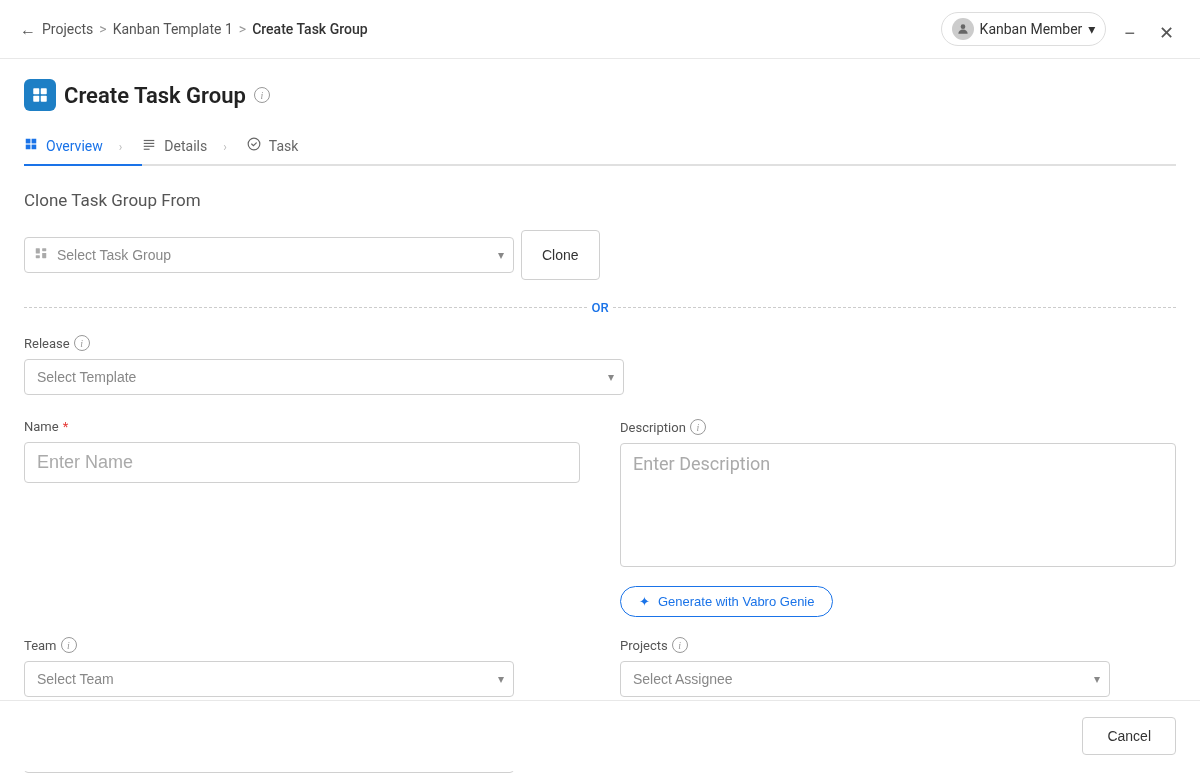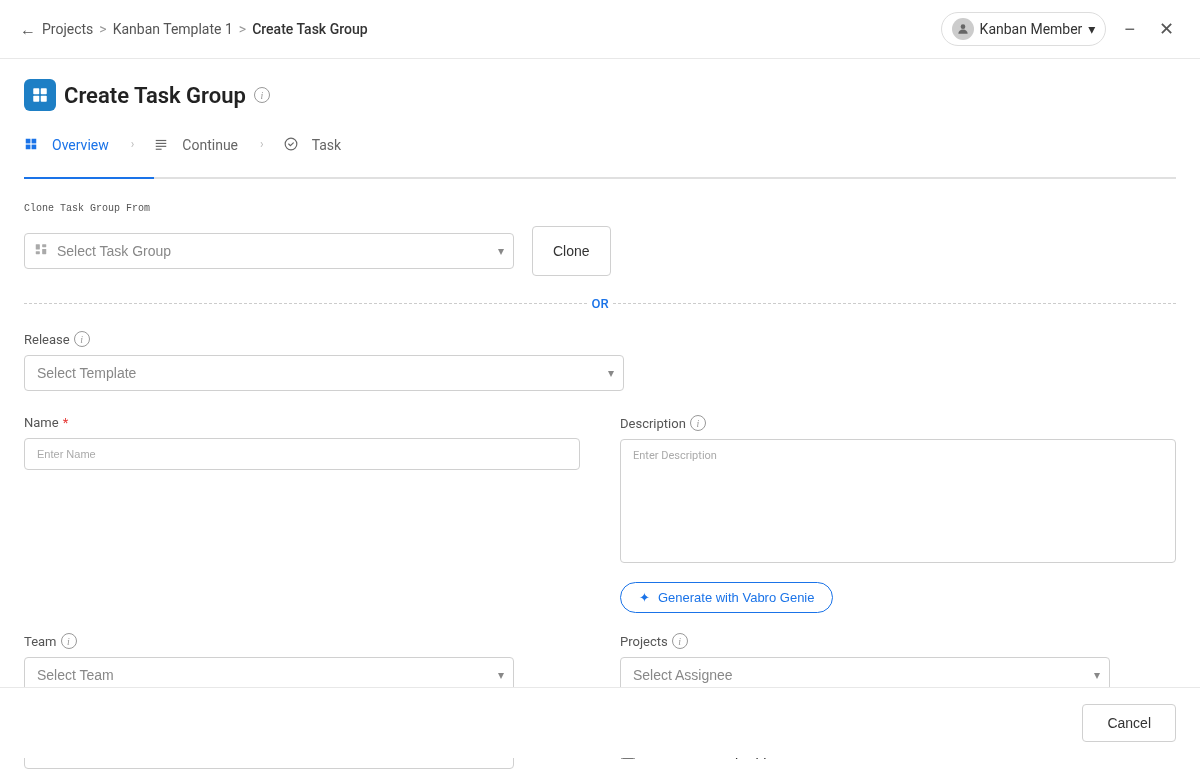--- a/index.html
+++ b/index.html
@@ -40,21 +40,21 @@
     }
     .breadcrumb .separator {
       color: #999;
     }
     .breadcrumb .current {
       color: #333;
       font-weight: 500;
     }
     .topbar-right {
       display: flex;
-      align-items: center;
+      align-items: flex-end;
       gap: 12px;
     }
     .user-badge {
       display: flex;
       align-items: center;
       gap: 6px;
       border: 1px solid #ddd;
       border-radius: 20px;
       padding: 5px 10px;
       cursor: pointer;
@@ -122,23 +122,23 @@
     
     .tabs {
       display: flex;
       align-items: center;
       gap: 0;
       border-bottom: 2px solid #e0e0e0;
       margin-bottom: 24px;
     }
     .tab {
       display: flex;
-      align-items: flex-start;
-      gap: 14px;
-      padding: 10px 20px 23px 0;
+      align-items: flex-end;
+      gap: 8px;
+      padding: 10px 20px 10px 0;
       cursor: pointer;
       font-size: 14px;
       color: #666;
       border-bottom: 2px solid transparent;
       margin-bottom: -2px;
       position: relative;
     }
     .tab.active {
       color: #1a73e8;
       border-bottom: 2px solid #1a73e8;
@@ -147,29 +147,28 @@
       color: #bbb;
       font-size: 12px;
       margin-left: 8px;
     }
 
     
     .clone-section {
       margin-bottom: 20px;
     }
     .section-label {
-      font-size: 10px;
+      font-size: 17px;
       color: #555;
-      margin-bottom: 12px;
-      font-family: Liberation Mono, monospace;
+      margin-bottom: 20px;
     }
     .clone-row {
       display: flex;
       align-items: center;
-      gap: 18px;
+      gap: 7px;
     }
     .select-wrapper {
       position: relative;
       flex: 1;
       max-width: 490px;
     }
     .select-field {
       width: 100%;
       border: 1px solid #d0d0d0;
       border-radius: 4px;
@@ -254,21 +253,21 @@
       display: flex;
       flex-direction: column;
       gap: 16px;
     }
 
     .input-field {
       width: 100%;
       border: 1px solid #d0d0d0;
       border-radius: 4px;
       padding: 9px 12px;
-      font-size: 11px;
+      font-size: 18px;
       color: #333;
     }
     .input-field::placeholder { color: #aaa; }
 
     textarea.input-field {
       resize: none;
       height: 124px;
       font-family: inherit;
     }
 
@@ -318,21 +317,21 @@
 
     
     .bottom-bar {
       display: flex;
       justify-content: flex-end;
       align-items: center;
       gap: 12px;
       padding: 16px 24px;
       border-top: 1px solid #e8e8e8;
       position: fixed;
-      bottom: 16px;
+      bottom: 3px;
       left: 0;
       right: 0;
       background: #fff;
     }
     .cancel-btn {
       border: 1px solid #d0d0d0;
       background: #fff;
       color: #333;
       border-radius: 4px;
       padding: 10px 24px;
@@ -408,21 +407,21 @@
     </div>
     <div class="tab">
       <span>
         <svg width="14" height="14" viewBox="0 0 24 24" fill="#666">
             <rect x="3" y="5" width="18" height="2"></rect>
             <rect x="3" y="10" width="18" height="2"></rect>
             <rect x="3" y="15" width="18" height="2"></rect>
             <rect x="3" y="20" width="10" height="2"></rect>
           </svg>
       </span>
-      <span>Continue</span>
+      <span>Details</span>
       <span class="tab-chevron">›</span>
     </div>
     <div class="tab">
       <span>
         <svg width="14" height="14" viewBox="0 0 24 24" fill="#666">
             <circle cx="12" cy="12" r="10" fill="none" stroke="#666" stroke-width="2"></circle>
             <path d="M8 12l3 3 5-5" stroke="#666" stroke-width="2" fill="none" stroke-linecap="round"></path>
           </svg>
       </span>
       <span>Task</span>

